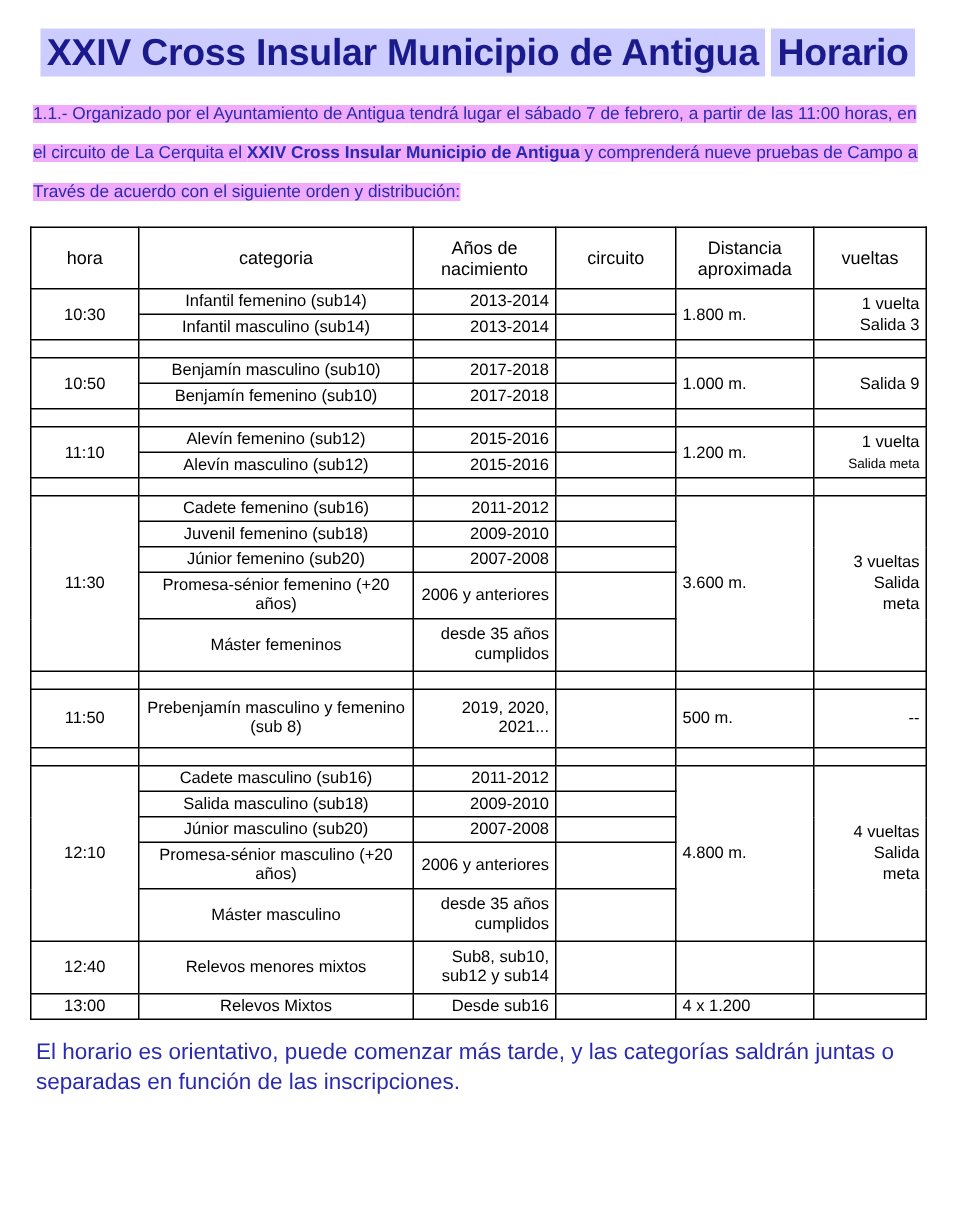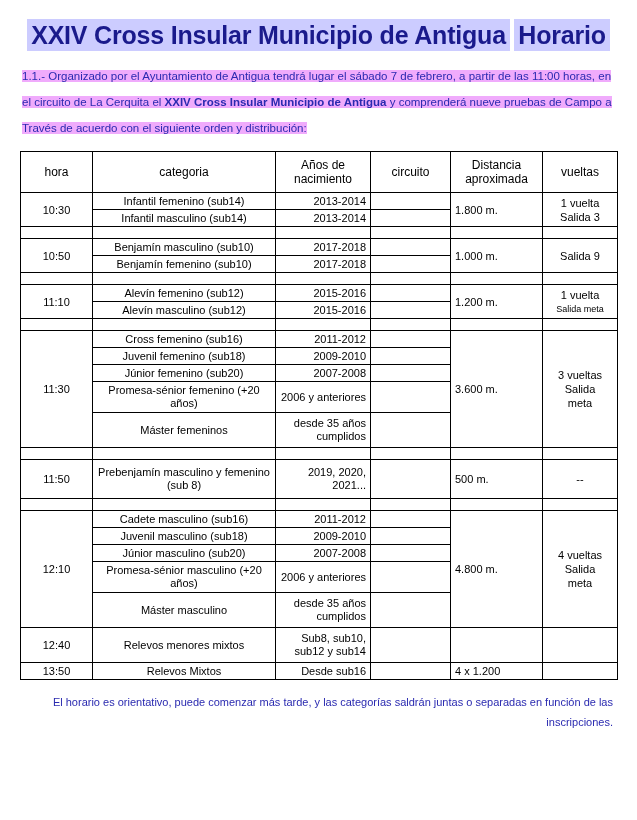--- a/index.html
+++ b/index.html
@@ -84,32 +84,31 @@
   col.c-anio      { width: 95px; }
   col.c-dors      { width: 80px; }
   col.c-dist      { width: 92px; }
   col.c-vuel      { width: 75px; }
 
   td.hora   { text-align: center; font-size: 11.5px; margin-top: 48px; }
   td.cat    { text-align: center; padding-left: 6px; }
   td.anio   { text-align: right; }
   td.dors   { text-align: center; }
   td.dist   { text-align: left; }
-  td.vuel   { text-align: center; line-height: 14px; }
+  td.vuel   { text-align: right; line-height: 14px; }
   td.vuel .small { font-size: 9px; }
   tr.spacer td { height: 11px; padding: 0; }
   td.two-line { line-height: 13px; }
 
   
   .note {
-    font-size: 11px;
+    font-size: 15px;
     line-height: 20px;
     color: #2a2ab0;
     margin: 12px 4px 0 4px;
-    text-align: right;
   }
 </style>
 </head>
 <body>
 
 <div class="page">
 
   <div class="title-block">
     <div class="title-line">XXIV Cross Insular Municipio de Antigua</div>
     <div class="title-line second">Horario</div>
@@ -208,21 +207,21 @@
         <td></td>
           <td></td>
           <td></td>
           <td></td>
           <td></td>
           <td></td>
       </tr>
 
       <tr>
         <td class="hora" rowspan="5">11:30</td>
-        <td class="cat">Cross femenino (sub16)</td>
+        <td class="cat">Cadete femenino (sub16)</td>
         <td class="anio">2011-2012</td>
         <td class="dors"></td>
         <td class="dist" rowspan="5">3.600 m.</td>
         <td class="vuel" rowspan="5">
           <div>3 vueltas</div>
           <div>Salida</div>
           <div>meta</div>
         </td>
       </tr>
       <tr>
@@ -279,21 +278,21 @@
         <td class="anio">2011-2012</td>
         <td class="dors"></td>
         <td class="dist" rowspan="5">4.800 m.</td>
         <td class="vuel" rowspan="5">
           <div>4 vueltas</div>
           <div>Salida</div>
           <div>meta</div>
         </td>
       </tr>
       <tr>
-        <td class="cat">Juvenil masculino (sub18)</td>
+        <td class="cat">Salida masculino (sub18)</td>
         <td class="anio">2009-2010</td>
         <td class="dors"></td>
       </tr>
       <tr>
         <td class="cat">Júnior masculino (sub20)</td>
         <td class="anio">2007-2008</td>
         <td class="dors"></td>
       </tr>
       <tr>
         <td class="cat two-line">Promesa-sénior masculino (+20 años)</td>
@@ -308,21 +307,21 @@
 
       <tr>
         <td class="hora">12:40</td>
         <td class="cat">Relevos menores mixtos</td>
         <td class="anio two-line" style="height:30px">Sub8, sub10, sub12 y sub14</td>
         <td class="dors"></td>
         <td class="dist"></td>
         <td class="vuel"></td>
       </tr>
       <tr>
-        <td class="hora">13:50</td>
+        <td class="hora">13:00</td>
         <td class="cat">Relevos Mixtos</td>
         <td class="anio">Desde sub16</td>
         <td class="dors"></td>
         <td class="dist">4 x 1.200</td>
         <td class="vuel"></td>
       </tr>
 
     </tbody>
   </table>
 

